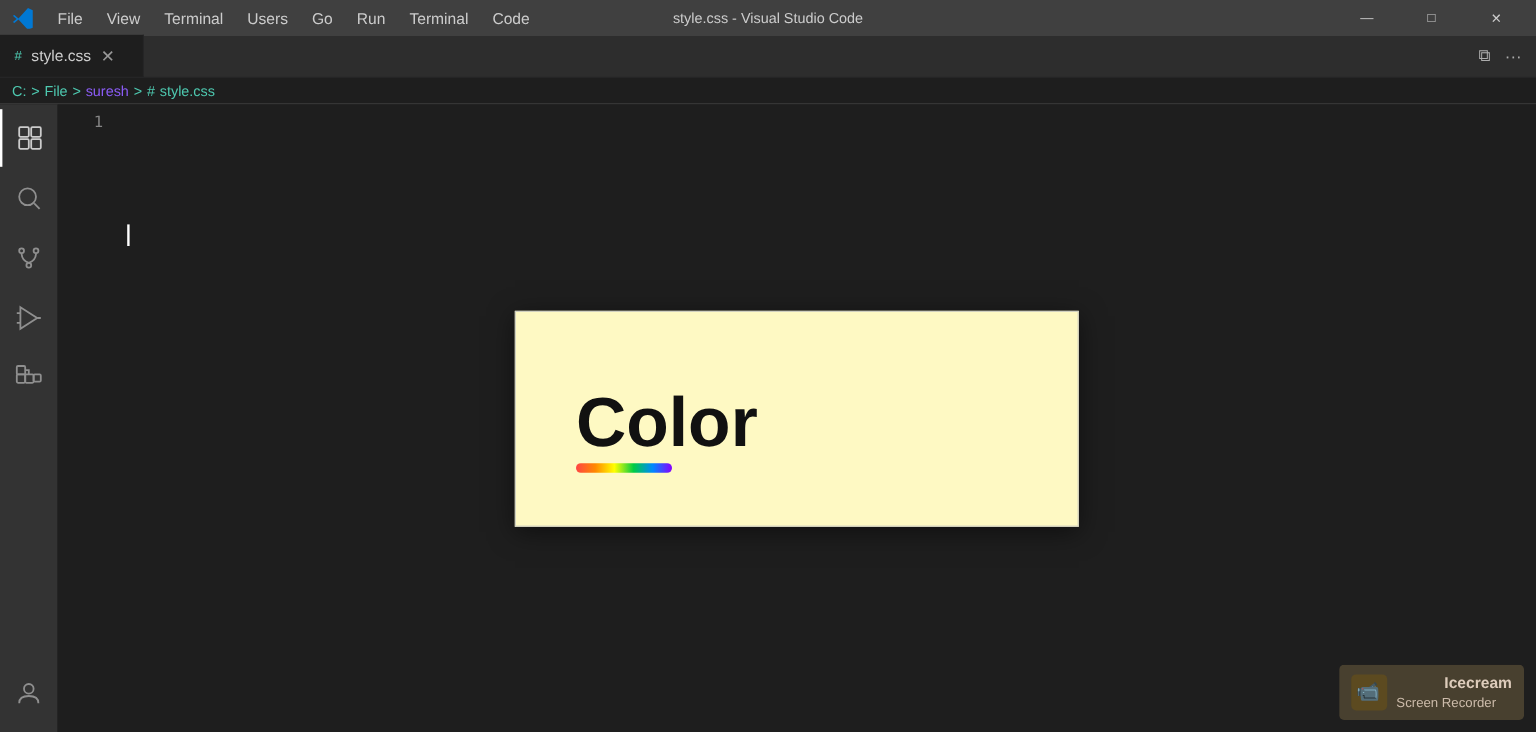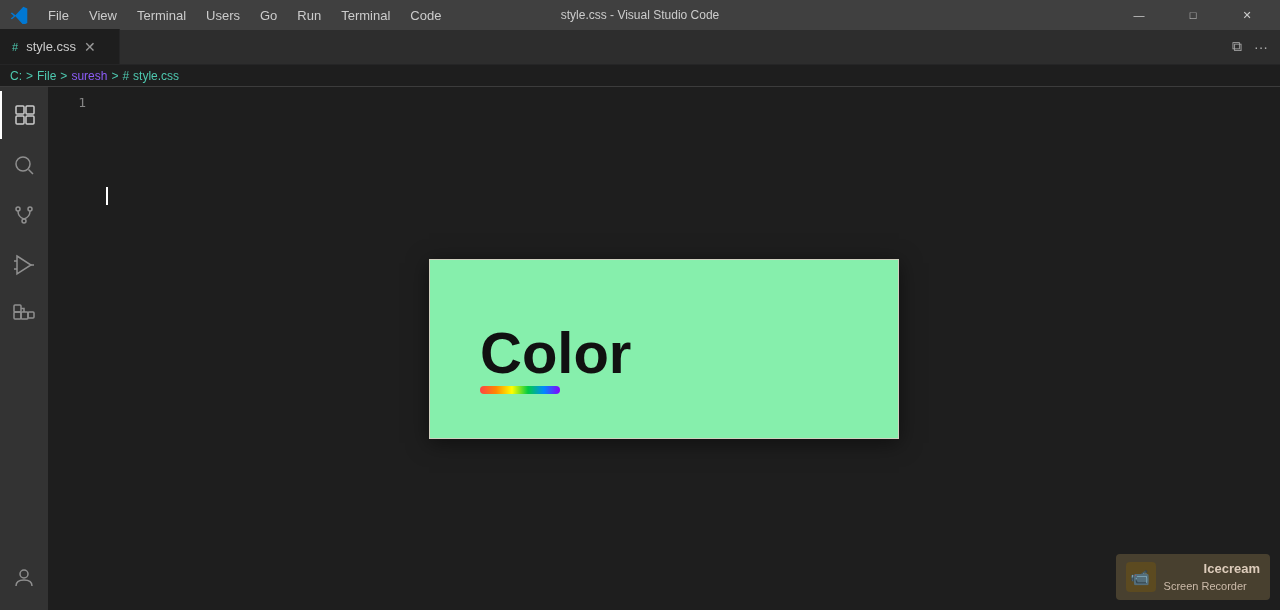--- a/index.html
+++ b/index.html
@@ -199,21 +199,21 @@
     }
 
     
     .splash-overlay {
       position: absolute;
       top: 50%;
       left: 50%;
       transform: translate(-50%, -50%);
       width: 470px;
       height: 180px;
-      background: #86efac;
+      background: #fef9c3;
       border: 1px solid #d0d0c0;
       box-shadow: 0 4px 20px rgba(0,0,0,0.5);
       display: flex;
       flex-direction: column;
       justify-content: space-between;
       gap: 18px;
     }
 
     .splash-main {
       display: flex;

